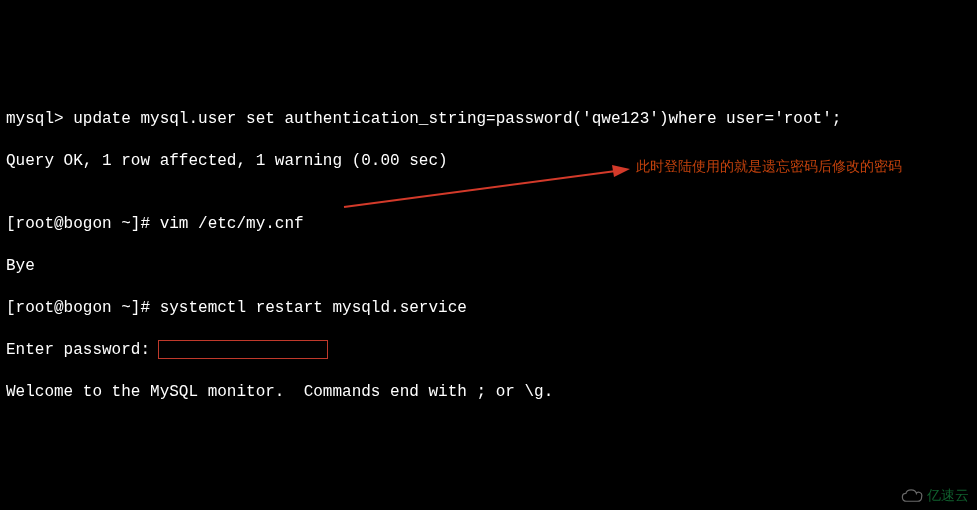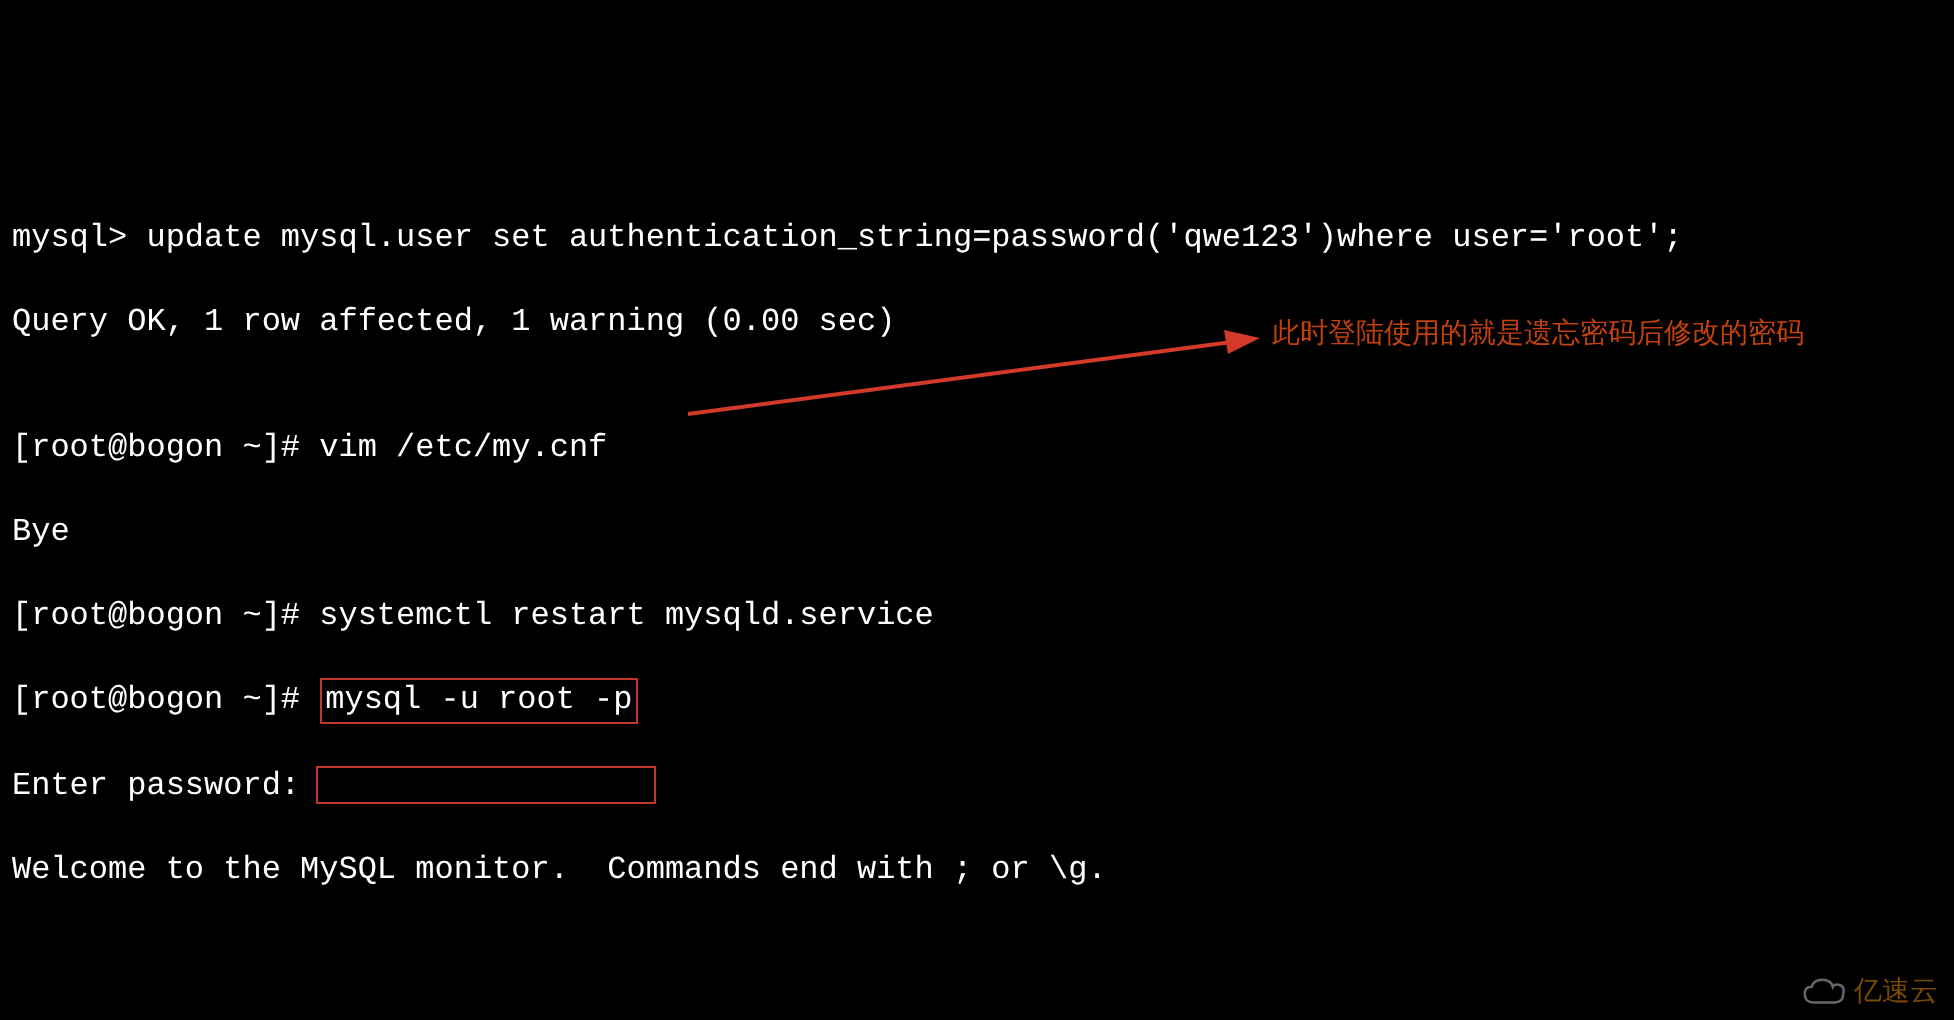--- a/index.html
+++ b/index.html
@@ -43,21 +43,21 @@
     border: 1px solid #c0392b;
     width: 170px;
     height: 19px;
     vertical-align: middle;
     margin-left: -2px;
   }
   .watermark {
     position: absolute;
     right: 8px;
     bottom: 4px;
-    color: #a16207;
+    color: #15803d;
     font-family: Arial, sans-serif;
     font-size: 14px;
     opacity: .75;
     display: flex;
     align-items: center;
     gap: 4px;
   }
   .watermark svg { width: 22px; height: 14px; }
 </style>
 </head>
@@ -65,21 +65,20 @@
 
 
 
 <div class="terminal">
 <span class="line">mysql&gt; update mysql.user set authentication_string=password('qwe123')where user='root';</span>
 <span class="line">Query OK, 1 row affected, 1 warning (0.00 sec)</span>
 <span class="line"></span>
 <span class="line"><span>[root@bogon ~]# </span><span>vim /etc/my.cnf</span></span>
 <span class="line">Bye</span>
 <span class="line"><span>[root@bogon ~]# </span><span>systemctl restart mysqld.service</span></span>
-<span class="line"><span>[root@bogon ~]# </span><span class="boxed">mysql -u root -p</span></span>
 <span class="line"><span>Enter password: </span><span class="pw-box"></span></span>
 <span class="line">Welcome to the MySQL monitor.  Commands end with ; or \g.</span>
 
 
 <span class="line"></span>
 
 <span class="line"></span>
 
 
 

